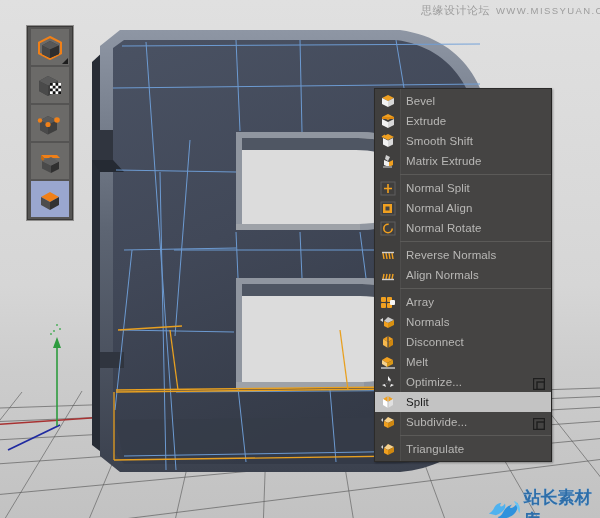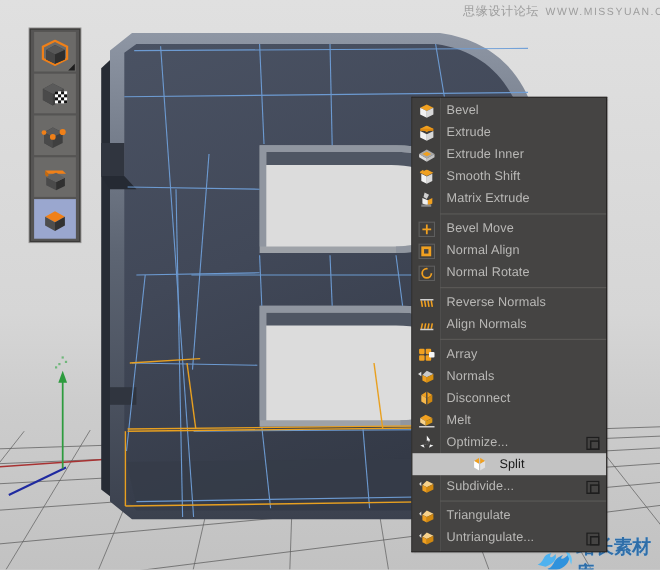--- a/index.html
+++ b/index.html
@@ -45,21 +45,21 @@
      padding-top:2px;padding-bottom:2px;}
   #ctxmenu .icon-rail{position:absolute;left:0;top:0;bottom:0;width:25px;
      background:#403f3e;border-right:1px solid #4f4e4d;}
   .mi{position:relative;height:20px;display:flex;align-items:center;
      z-index:2;}
   .mi .mico{width:25px;height:20px;flex:0 0 25px;
      display:flex;align-items:center;justify-content:center;}
   .mi .mlabel{font-size:11.5px;color:#b9b8b6;white-space:nowrap;
      padding-left:6px;letter-spacing:.1px;}
   .mi .mdlg{position:absolute;right:6px;top:4px;width:12px;height:12px;}
-  .mi.hl{background:#c3c3c3;padding-left:48px;}
+  .mi.hl{background:#c3c3c3;}
   .mi.hl .mlabel{color:#1a1a1a;}
   .msep{height:1px;background:#5b5a58;margin:3px 0 3px 25px;
      position:relative;z-index:2;}
 </style>
 </head>
 <body>
 
 <div id="app">
 
   <div id="viewport">
@@ -297,31 +297,20 @@
             <rect x="2" y="3" width="12" height="2" fill="#e08a10"></rect>
             <polygon points="2,5 8,8 8,14 2,11" fill="#f2f2f2"></polygon>
             <polygon points="8,8 14,5 14,11 8,14" fill="#d8d8d8"></polygon>
           </svg>
       </span>
       <span class="mlabel">Extrude</span>
     </div>
     <div class="mi">
       <span class="mico">
         <svg width="16" height="15" viewBox="0 0 16 15">
-            <polygon points="8,2 15,6 8,10 1,6" fill="#a8a8a8"></polygon>
-            <polygon points="8,4 12,6 8,8 4,6" fill="#f0a020"></polygon>
-            <polygon points="1,6 8,10 8,13 1,9" fill="#dcdcdc"></polygon>
-            <polygon points="8,10 15,6 15,9 8,13" fill="#c2c2c2"></polygon>
-          </svg>
-      </span>
-      <span class="mlabel">Extrude Inner</span>
-    </div>
-    <div class="mi">
-      <span class="mico">
-        <svg width="16" height="15" viewBox="0 0 16 15">
             <polygon points="8,0 14,3 8,6 2,3" fill="#f0a020"></polygon>
             <polygon points="3,4 8,6.5 8,13 3,10.5" fill="#f2f2f2"></polygon>
             <polygon points="8,6.5 13,4 13,10.5 8,13" fill="#dadada"></polygon>
             <path d="M2,3 L5,1" stroke="#f0a020" stroke-width="1.5"></path>
           </svg>
       </span>
       <span class="mlabel">Smooth Shift</span>
     </div>
     <div class="mi">
       <span class="mico">
@@ -337,21 +326,21 @@
 
     <div class="msep"></div>
 
     <div class="mi">
       <span class="mico">
         <svg width="16" height="15" viewBox="0 0 16 15">
             <rect x="1" y="1" width="14" height="13" fill="none" stroke="#5e5e5e" stroke-width="1"></rect>
             <path d="M8,3 L8,12 M4,7.5 L12,7.5" stroke="#f0a020" stroke-width="1.6"></path>
           </svg>
       </span>
-      <span class="mlabel">Bevel Move</span>
+      <span class="mlabel">Normal Split</span>
     </div>
     <div class="mi">
       <span class="mico">
         <svg width="16" height="15" viewBox="0 0 16 15">
             <rect x="1" y="1" width="14" height="13" fill="none" stroke="#5e5e5e" stroke-width="1"></rect>
             <rect x="3" y="3" width="9" height="9" fill="#f0a020"></rect>
             <rect x="5.5" y="5.5" width="4" height="4" fill="#454443"></rect>
           </svg>
       </span>
       <span class="mlabel">Normal Align</span>
@@ -501,32 +490,15 @@
       <span class="mico">
         <svg width="16" height="15" viewBox="0 0 16 15">
             <polygon points="1,5 3,3 3,7" fill="#d6d6d6"></polygon>
             <polygon points="8,2 14,5 8,8 4,6" fill="#f7d28c"></polygon>
             <polygon points="4,6 8,8 8,13 4,11" fill="#f0a020"></polygon>
             <polygon points="8,8 14,5 14,10 8,13" fill="#d08810"></polygon>
           </svg>
       </span>
       <span class="mlabel">Triangulate</span>
     </div>
-    <div class="mi">
-      <span class="mico">
-        <svg width="16" height="15" viewBox="0 0 16 15">
-            <polygon points="1,5 3,3 3,7" fill="#d6d6d6"></polygon>
-            <polygon points="8,2 14,5 8,8 4,6" fill="#f7d28c"></polygon>
-            <polygon points="4,6 8,8 8,13 4,11" fill="#f0a020"></polygon>
-            <polygon points="8,8 14,5 14,10 8,13" fill="#d08810"></polygon>
-          </svg>
-      </span>
-      <span class="mlabel">Untriangulate...</span>
-      <span class="mdlg">
-        <svg width="12" height="12" viewBox="0 0 12 12">
-            <rect x="0.5" y="0.5" width="11" height="11" fill="none" stroke="#1e1e1e" stroke-width="1.4"></rect>
-            <rect x="4" y="4" width="7.5" height="7.5" fill="none" stroke="#1e1e1e" stroke-width="1.4"></rect>
-          </svg>
-      </span>
-    </div>
   </div>
 
 </div>
 
 </body></html>

